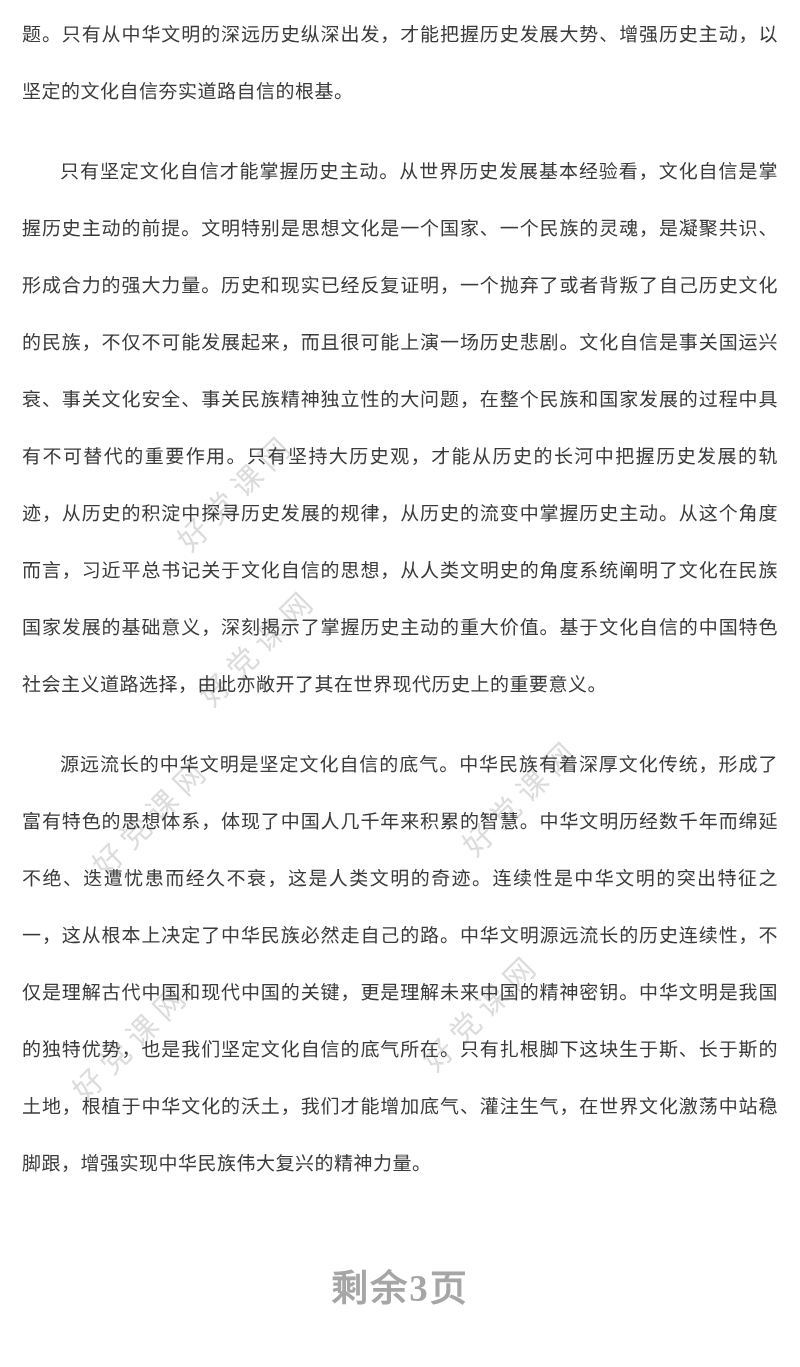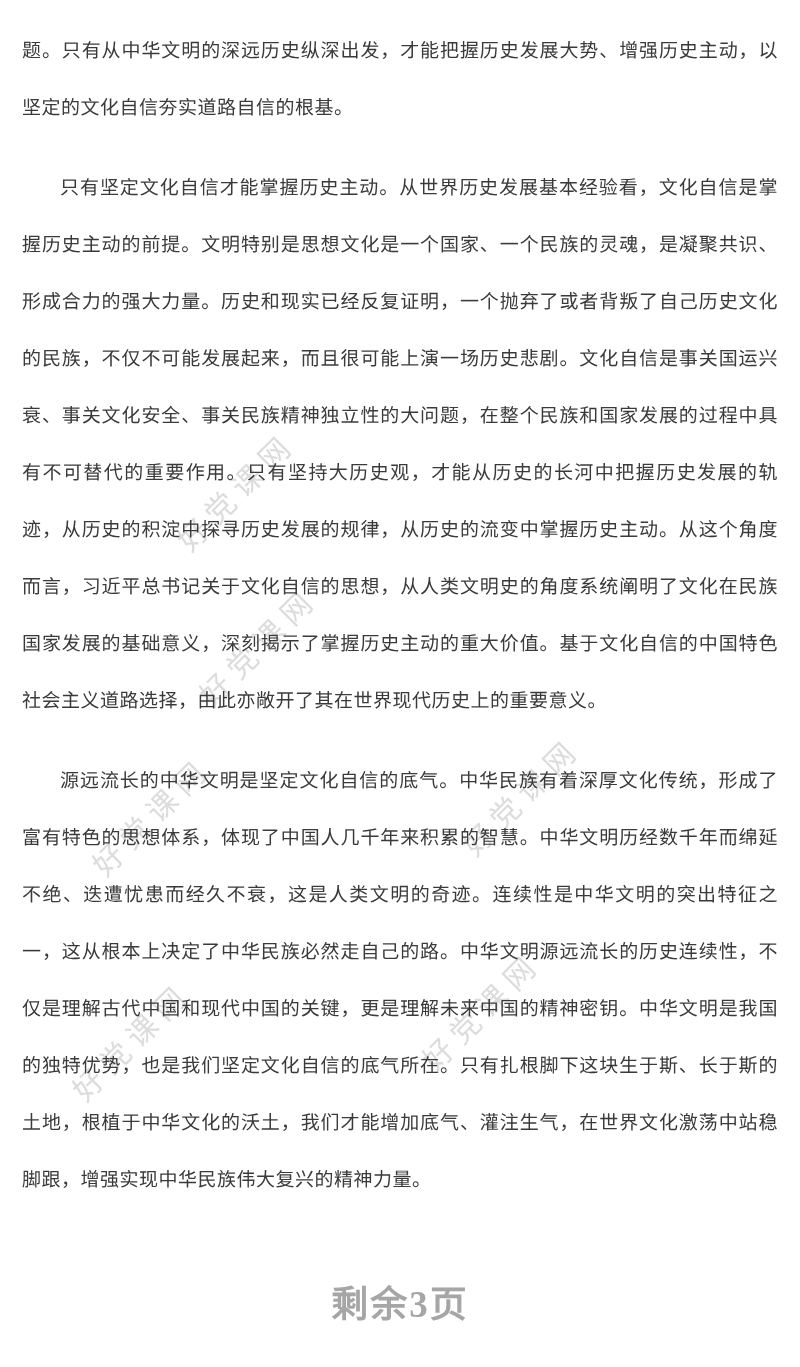--- a/index.html
+++ b/index.html
@@ -12,21 +12,21 @@
     width: 800px;
     height: 1367px;
     margin: 0 auto;
     background: #ffffff;
     overflow: hidden;
     font-family: "Liberation Sans", sans-serif;
   }
   .content {
     position: relative;
     z-index: 2;
-    padding: 22px 22px 0 22px;
+    padding: 6px 22px 0 22px;
     font-size: 19px;
     line-height: 57px;
     color: #3a3a3a;
     text-align: justify;
     letter-spacing: 0.5px;
   }
   .content p {
     margin: 0;
   }
   .content p + p {

